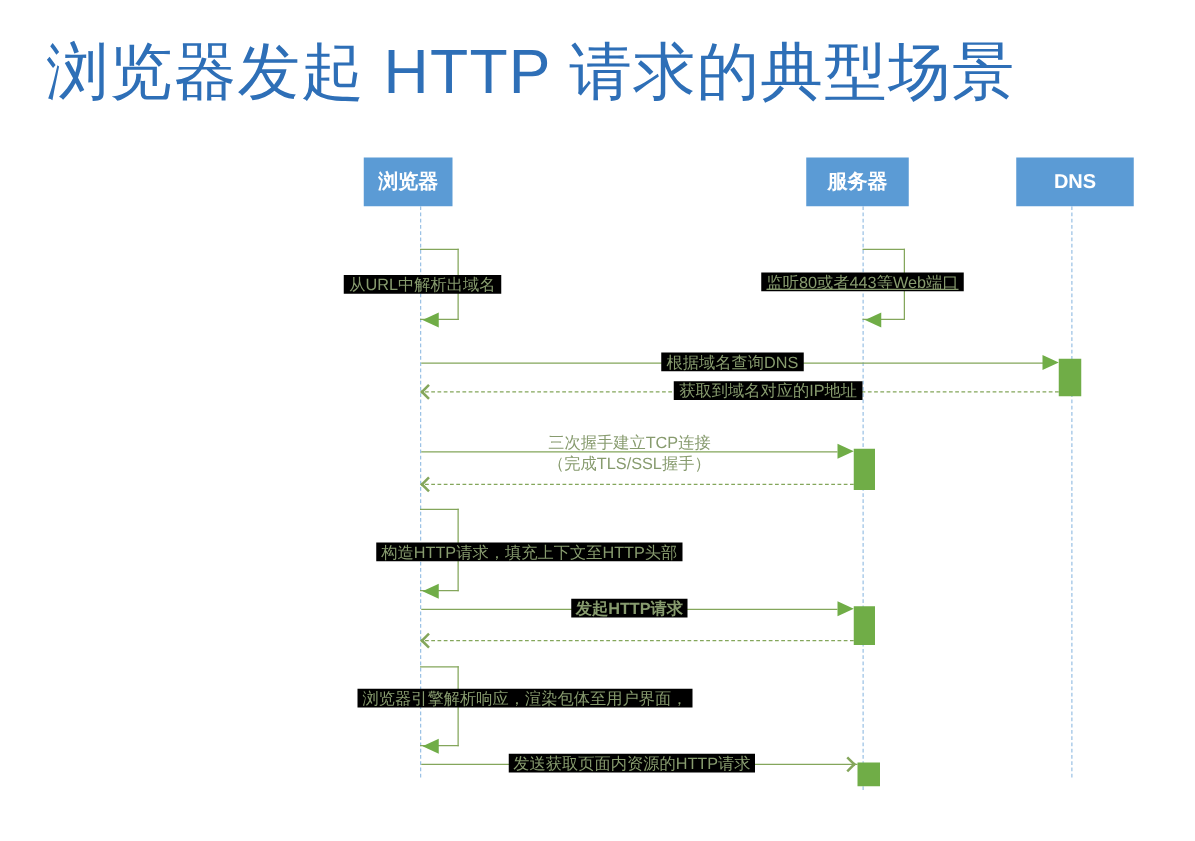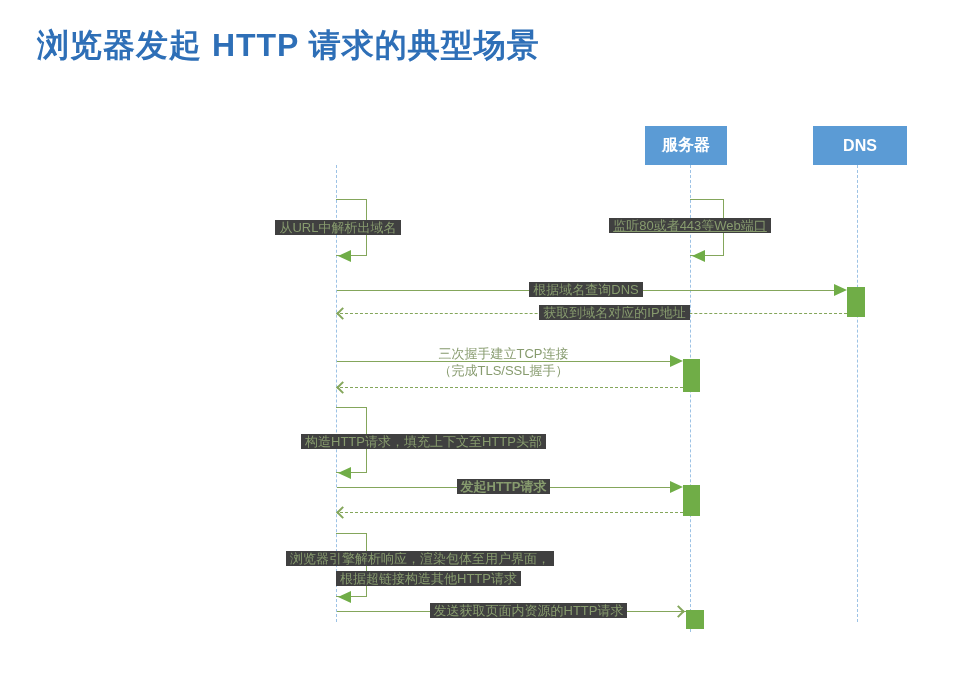--- a/index.html
+++ b/index.html
@@ -7,57 +7,60 @@
     --actor-fill:#5B9BD5;
     --lifeline:#9CC2E5;
     --line-green:#84A65B;
     --fill-green:#70AD47;
     --label-text:#879B6E;
   }
   *{margin:0;padding:0;box-sizing:border-box;}
   html,body{background:#fff;}
   body{font-family:"Liberation Sans","DejaVu Sans",sans-serif;}
   .canvas{position:relative;width:956px;height:673px;background:#fff;overflow:hidden;}
-  .title{position:absolute;left:37px;top:24px;font-size:32px;font-weight:700;color:var(--title-blue);letter-spacing:1px;white-space:nowrap;}
+  .title{position:absolute;left:37px;top:24px;font-size:50px;font-weight:400;color:var(--title-blue);letter-spacing:1px;white-space:nowrap;}
   .actor{position:absolute;top:126px;height:39px;background:var(--actor-fill);color:#fff;font-weight:bold;font-size:16px;display:flex;align-items:center;justify-content:center;}
   .actor.browser{left:291px;width:71px;}
   .actor.server{left:645px;width:82px;}
   .actor.dns{left:813px;width:94px;align-items:center;}
   .lifeline{position:absolute;width:0;border-left:1px dashed var(--lifeline);}
   .ll-browser{left:336px;top:165px;height:457px;}
   .ll-server{left:690px;top:165px;height:467px;}
   .ll-dns{left:857px;top:165px;height:457px;}
   .loop{position:absolute;border-top:1px solid var(--line-green);border-right:1px solid var(--line-green);border-bottom:1px solid var(--line-green);}
   .loop1{left:336px;top:199px;width:31px;height:57px;}
   .loop2{left:690px;top:199px;width:34px;height:57px;}
   .loop3{left:336px;top:407px;width:31px;height:66px;}
   .loop4{left:336px;top:533px;width:31px;height:64px;}
   .tri-left{position:absolute;width:0;height:0;border-top:6px solid transparent;border-bottom:6px solid transparent;border-right:13px solid var(--fill-green);}
   .tri-right{position:absolute;width:0;height:0;border-top:6px solid transparent;border-bottom:6px solid transparent;border-left:13px solid var(--fill-green);}
   .mline{position:absolute;height:0;border-top:1px solid var(--line-green);}
   .mline.dashed{border-top-style:dashed;}
   .mlabel{position:absolute;font-size:13px;line-height:16px;color:var(--label-text);white-space:nowrap;}
   .mlabel.center{text-align:center;}
-  .mlabel span{background:#404040;padding:0 4px;}
+  .mlabel span{background:#000000;padding:0 4px;}
   .chev-left{position:absolute;width:9px;height:9px;border-left:2px solid var(--line-green);border-bottom:2px solid var(--line-green);transform:rotate(45deg);}
   .chev-right{position:absolute;width:9px;height:9px;border-right:2px solid var(--line-green);border-top:2px solid var(--line-green);transform:rotate(45deg);}
   .activation{position:absolute;background:var(--fill-green);}
   .act-dns{left:847px;top:287px;width:18px;height:30px;}
   .act-tcp{left:683px;top:359px;width:17px;height:33px;}
   .act-http{left:683px;top:485px;width:17px;height:31px;}
   .act-res{left:686px;top:610px;width:18px;height:19px;}
   .two-line{line-height:17px;}
 </style>
 </head>
 <body>
 
 <div class="canvas">
 
   <div class="title">浏览器发起 HTTP 请求的典型场景</div>
 
+  <div class="actor browser">
+    <span>浏览器</span>
+  </div>
   <div class="actor server">
     <span>服务器</span>
   </div>
   <div class="actor dns">
     <span>DNS</span>
   </div>
 
   <div class="lifeline ll-browser"></div>
   <div class="lifeline ll-server"></div>
   <div class="lifeline ll-dns"></div>
@@ -98,20 +101,19 @@
   <div class="mlabel center" style="left:337px;top:479px;width:333px;font-weight:bold;"><span>发起HTTP请求</span></div>
   <div class="tri-right" style="left:670px;top:481px;"></div>
   <div class="activation act-http"></div>
 
   <div class="mline dashed" style="left:340px;top:512px;width:343px;"></div>
   <div class="chev-left" style="left:338px;top:508px;"></div>
 
   <div class="loop loop4"></div>
   <div class="tri-left" style="left:338px;top:591px;"></div>
   <div class="mlabel" style="left:286px;top:551px;"><span>浏览器引擎解析响应，渲染包体至用户界面，</span></div>
-  <div class="mlabel" style="left:336px;top:571px;"><span>根据超链接构造其他HTTP请求</span></div>
 
   <div class="mline" style="left:337px;top:611px;width:349px;"></div>
-  <div class="mlabel center" style="left:354px;top:603px;width:349px;text-align:center;"><span>发送获取页面内资源的HTTP请求</span></div>
+  <div class="mlabel center" style="left:331px;top:603px;width:349px;text-align:center;"><span>发送获取页面内资源的HTTP请求</span></div>
   <div class="chev-right" style="left:674px;top:607px;"></div>
   <div class="activation act-res"></div>
 
 </div>
 
 </body></html>

